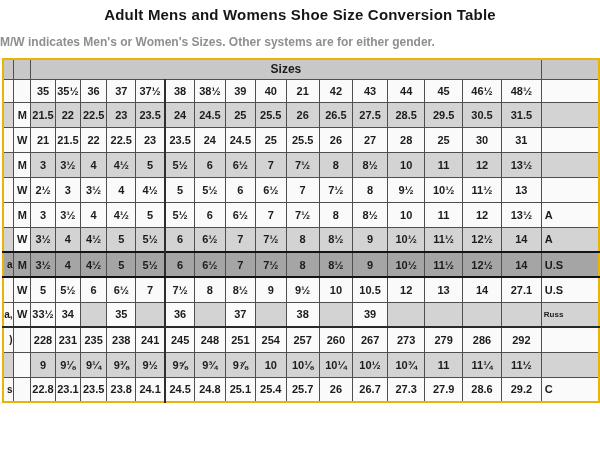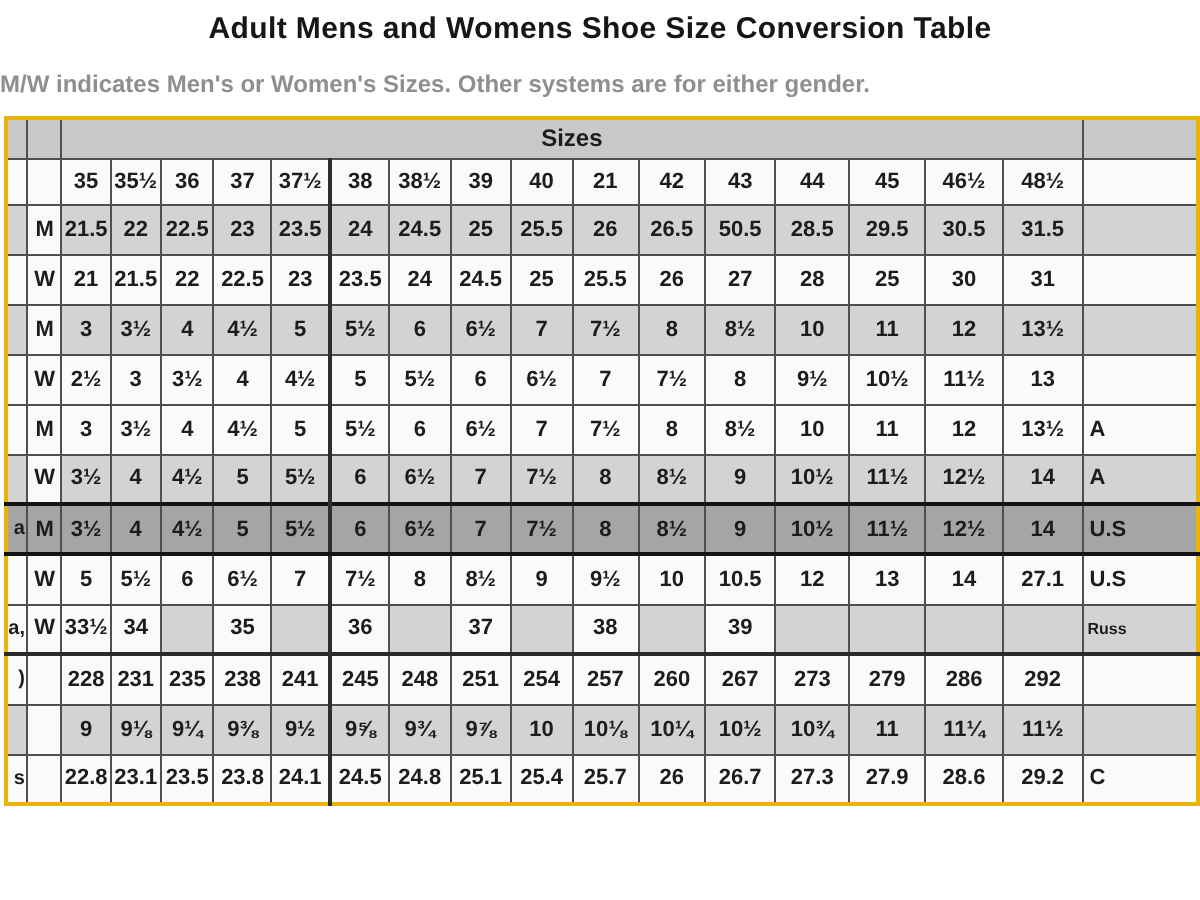--- a/index.html
+++ b/index.html
@@ -104,21 +104,21 @@
         <td class="c-gray">22</td>
         <td class="c-gray">22.5</td>
         <td class="c-gray">23</td>
         <td class="c-gray">23.5</td>
         <td class="c-gray col-thick">24</td>
         <td class="c-gray">24.5</td>
         <td class="c-gray">25</td>
         <td class="c-gray">25.5</td>
         <td class="c-gray">26</td>
         <td class="c-gray">26.5</td>
-        <td class="c-gray">50.5</td>
+        <td class="c-gray">27.5</td>
         <td class="c-gray">28.5</td>
         <td class="c-gray">29.5</td>
         <td class="c-gray">30.5</td>
         <td class="c-gray">31.5</td>
         <td class="rlabel c-gray"></td>
       </tr>
       <tr>
         <td class="sliver c-white"></td>
         <td class="c-white">W</td>
         <td class="c-white">21</td>

